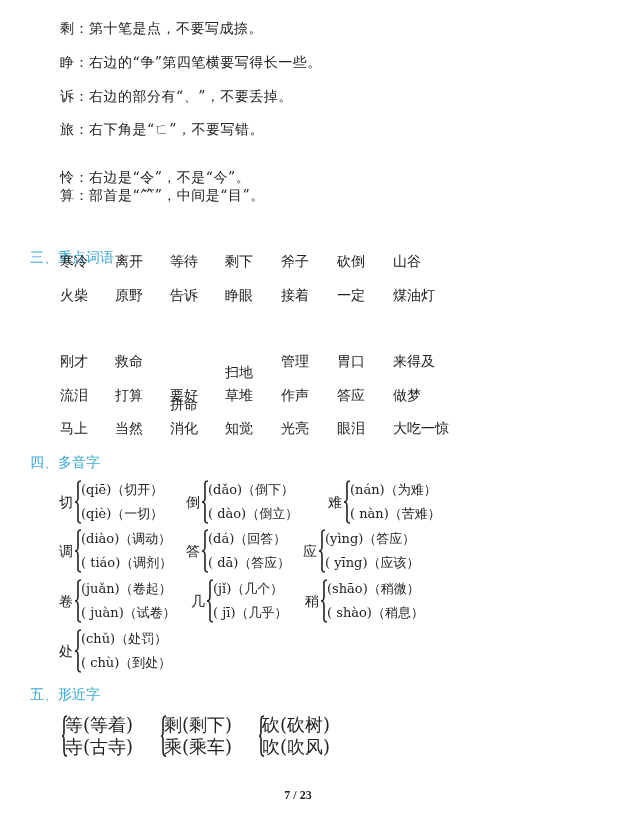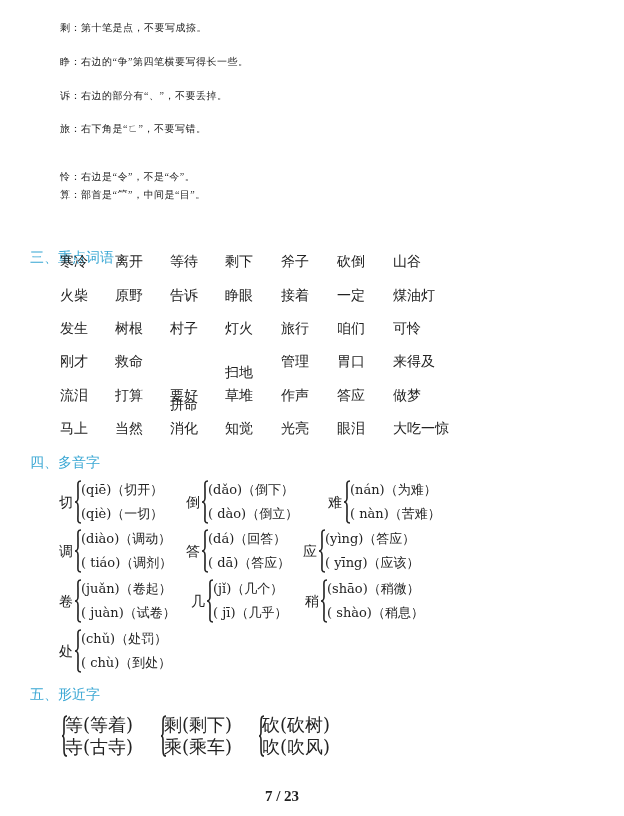--- a/index.html
+++ b/index.html
@@ -13,25 +13,24 @@
       position: relative;
       overflow: hidden;
       font-family: "DejaVu Serif", "Liberation Serif", serif;
       color: #222222;
     }
     .page { position: absolute; left: 0; top: 0; width: 624px; height: 816px; }
 
     .note {
       position: absolute;
       left: 60px;
-      font-size: 10px;
+      font-size: 14px;
       line-height: 18px;
       white-space: nowrap;
       letter-spacing: 0.5px;
-      font-family: Liberation Serif, serif;
     }
     .heading {
       position: absolute;
       left: 30px;
       font-family: "DejaVu Sans", "Liberation Sans", sans-serif;
       font-size: 14px;
       line-height: 18px;
       color: #3aa7d4;
       white-space: nowrap;
     }
@@ -93,26 +92,26 @@
       left: 4px;
       font-size: 18px;
       line-height: 18px;
       white-space: nowrap;
     }
     .sim .l1 { top: 3px; }
     .sim .l2 { top: 25px; }
 
     .page-num {
       position: absolute;
-      left: 0;
+      left: 16px;
       width: 564px;
       top: 788px;
       text-align: center;
       font-family: "Liberation Serif", serif;
-      font-size: 15px;
+      font-size: 12px;
       font-weight: bold;
       color: #222222;
     }
   </style>
 </head>
 <body>
 
 <div class="page">
 
   <div class="note" style="top:19px;">剩：第十笔是点，不要写成捺。</div>
@@ -135,29 +134,20 @@
   </div>
   <div class="word-row" style="top:286px;">
     <span class="word" style="left:0px;">火柴</span>
     <span class="word" style="left:55px;">原野</span>
     <span class="word" style="left:110px;">告诉</span>
     <span class="word" style="left:165px;">睁眼</span>
     <span class="word" style="left:221px;">接着</span>
     <span class="word" style="left:277px;">一定</span>
     <span class="word" style="left:333px;">煤油灯</span>
   </div>
-  <div class="word-row" style="top:319px;">
-    <span class="word" style="left:0px;">发生</span>
-    <span class="word" style="left:55px;">树根</span>
-    <span class="word" style="left:110px;">村子</span>
-    <span class="word" style="left:165px;">灯火</span>
-    <span class="word" style="left:221px;">旅行</span>
-    <span class="word" style="left:277px;">咱们</span>
-    <span class="word" style="left:333px;">可怜</span>
-  </div>
   <div class="word-row" style="top:352px;">
     <span class="word" style="left:0px;">刚才</span>
     <span class="word" style="left:55px;">救命</span>
     <span class="word" style="left:110px;margin-top:43px;">拼命</span>
     <span class="word" style="left:165px;margin-top:11px;">扫地</span>
     <span class="word" style="left:221px;">管理</span>
     <span class="word" style="left:277px;">胃口</span>
     <span class="word" style="left:333px;">来得及</span>
   </div>
   <div class="word-row" style="top:386px;">

